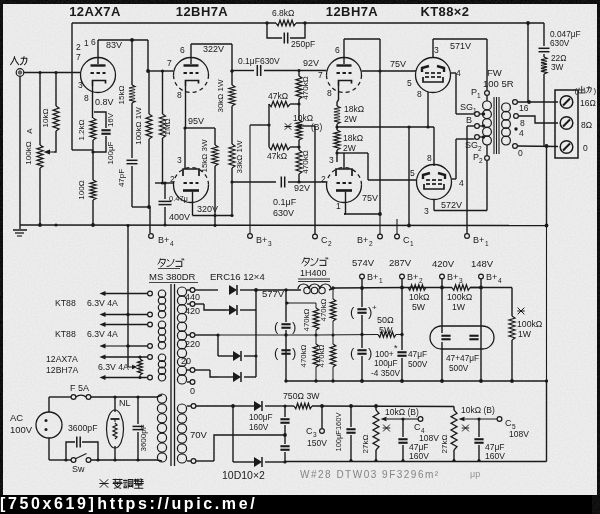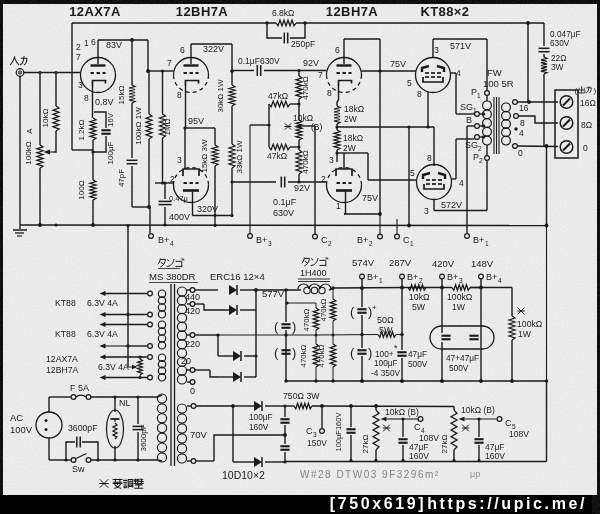--- a/index.html
+++ b/index.html
@@ -1,21 +1,21 @@
 <!DOCTYPE html>
 <html><head>
 <meta charset="utf-8">
 <style>
   html { filter:grayscale(1); }
   html,body { margin:0; padding:0; }
   body { width:600px; height:514px; position:relative; background:#000; overflow:hidden;
          font-family:"Liberation Sans", sans-serif; }
   .paper { position:absolute; left:3px; top:4px; width:594px; height:491px; background:#f2f1ef; }
   .wm { position:absolute; left:0; top:495px; width:592px; height:19px; background:#000; color:#fff;
-        font-family:"Liberation Sans", sans-serif; font-size:16px; font-weight:bold; letter-spacing:2.6px; text-align:right; }
+        font-family:"Liberation Sans", sans-serif; font-size:16px; font-weight:bold; letter-spacing:2.6px; text-align:left; }
 </style>
 </head>
 <body>
 
 <div class="paper"></div>
 
 <svg width="600" height="514" style="position:absolute;left:0;top:0">
 <filter id="noise">
       <feTurbulence type="fractalNoise" baseFrequency="0.55" numOctaves="2" seed="7"></feTurbulence>
 <feColorMatrix type="matrix" values="0 0 0 0 0.42  0 0 0 0 0.41  0 0 0 0 0.40  0 0 0 0.19 0"></feColorMatrix>

